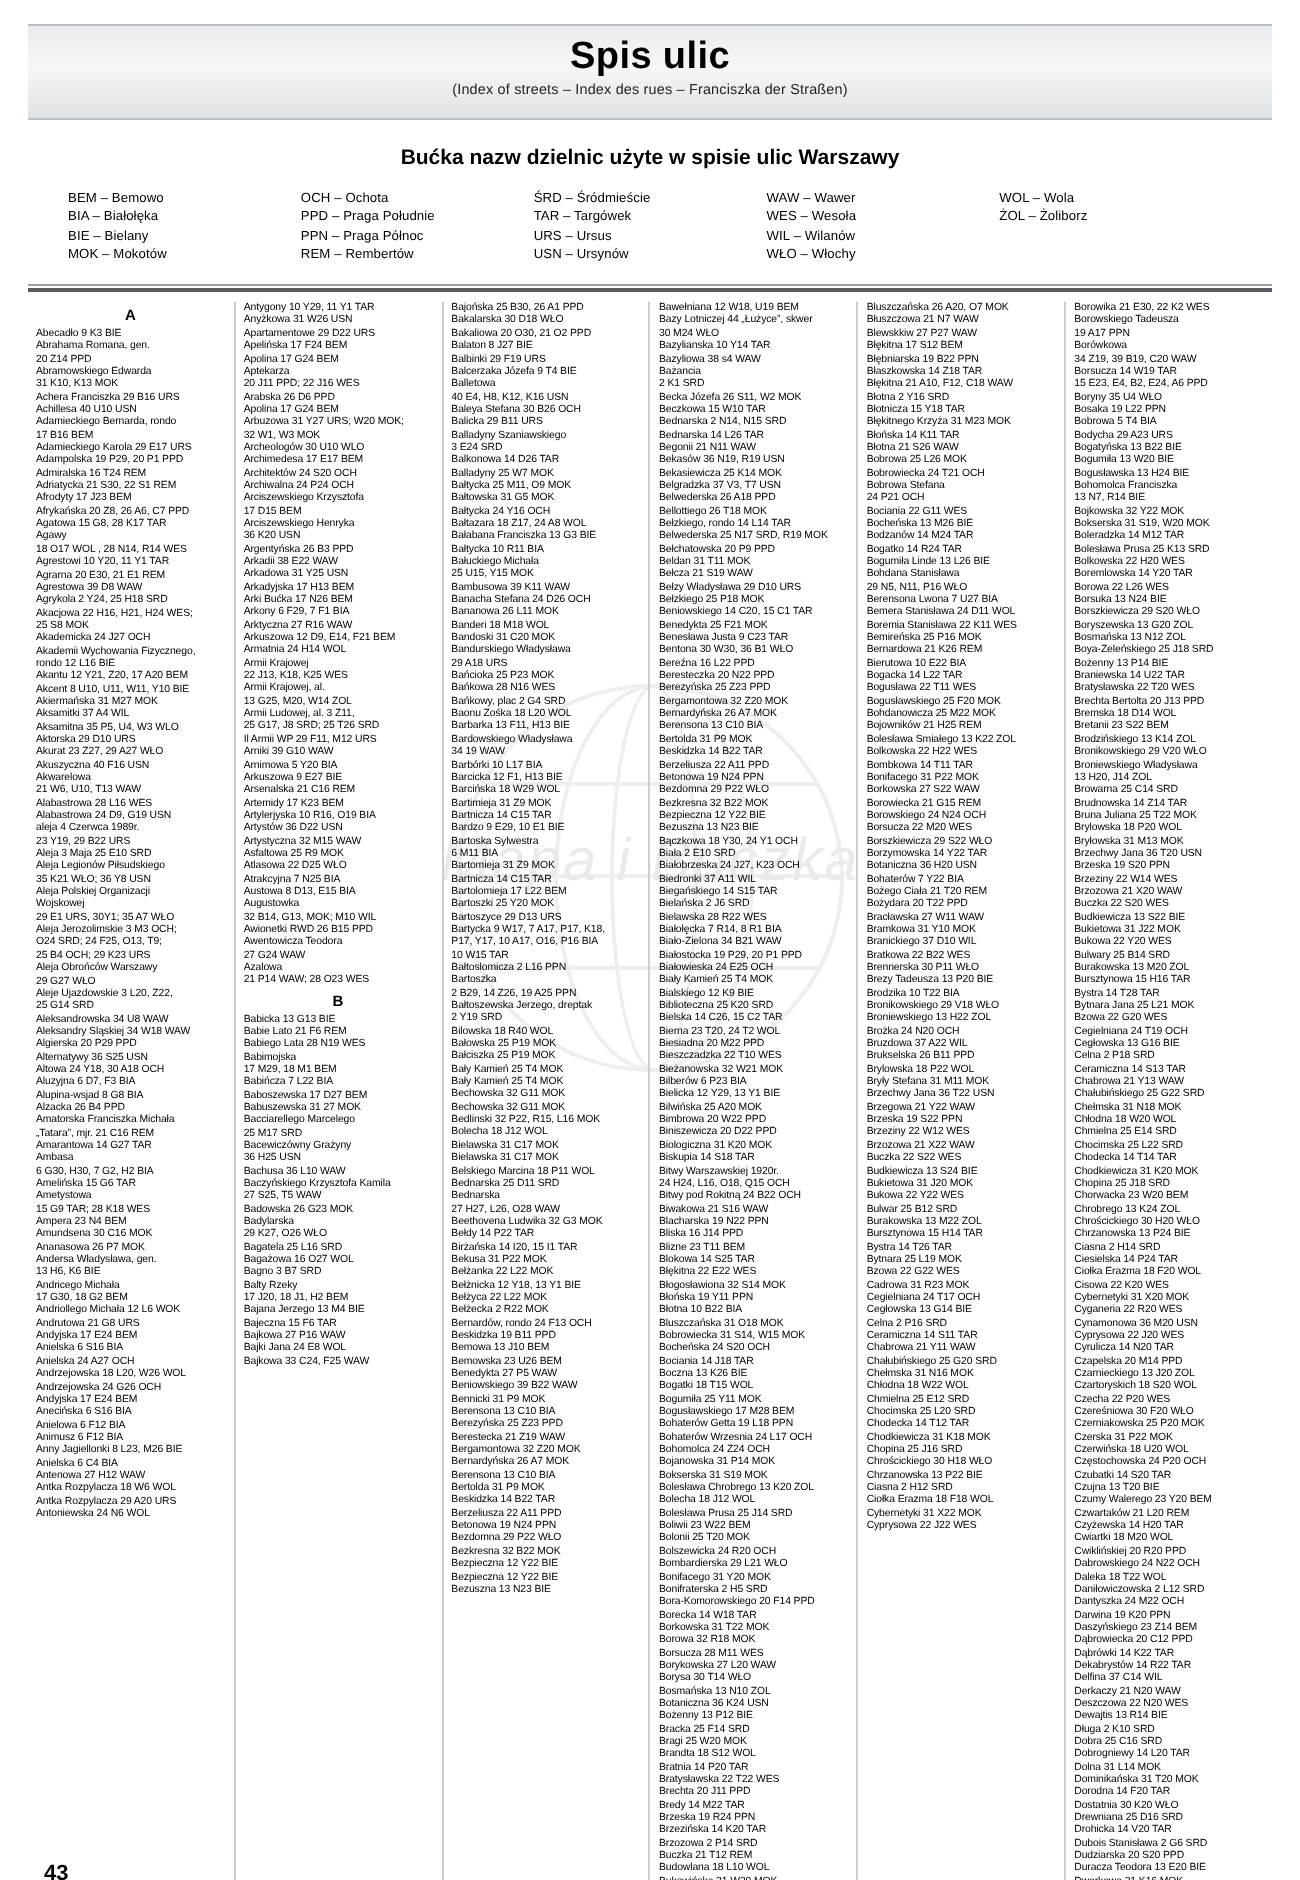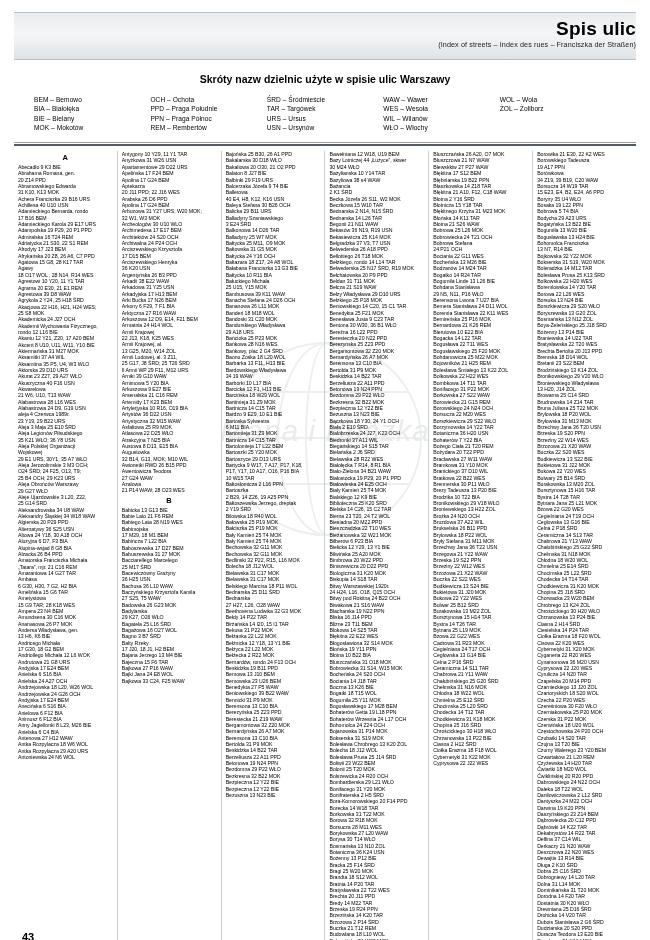--- a/index.html
+++ b/index.html
@@ -25,21 +25,21 @@
   }
 
   
   .header-band {
     position: relative;
     margin: 12px 14px 0 14px;
     height: 46px;
     background: linear-gradient(to bottom, #e9ecef 0%, #f5f6f7 45%, #dfe3e6 100%);
     border-top: 1px solid #b9bfc4;
     border-bottom: 1px solid #b9bfc4;
-    text-align: right;
+    text-align: center;
   }
   .header-title {
     font-size: 19px;
     font-weight: bold;
     letter-spacing: .2px;
     padding-top: 5px;
     line-height: 22px;
   }
   .header-sub {
     font-size: 7.2px;
@@ -173,21 +173,21 @@
 </head>
 <body>
 
 <div class="page">
 
   <div class="header-band">
     <div class="header-title">Spis ulic</div>
     <div class="header-sub">(Index of streets – Index des rues – Franciszka der Straßen)</div>
   </div>
 
-  <div class="section-title">Skróty nazw dzielnic użyte w spisie ulic Warszawy</div>
+  <div class="section-title">Bućka nazw dzielnic użyte w spisie ulic Warszawy</div>
 
   <div class="legend">
     <div class="legend-col">
       <div class="legend-row">BEM  –  Bemowo</div>
       <div class="legend-row">BIA  –  Białołęka</div>
       <div class="legend-row">BIE  –  Bielany</div>
       <div class="legend-row">MOK  –  Mokotów</div>
     </div>
     <div class="legend-col">
       <div class="legend-row">OCH  –  Ochota</div>

